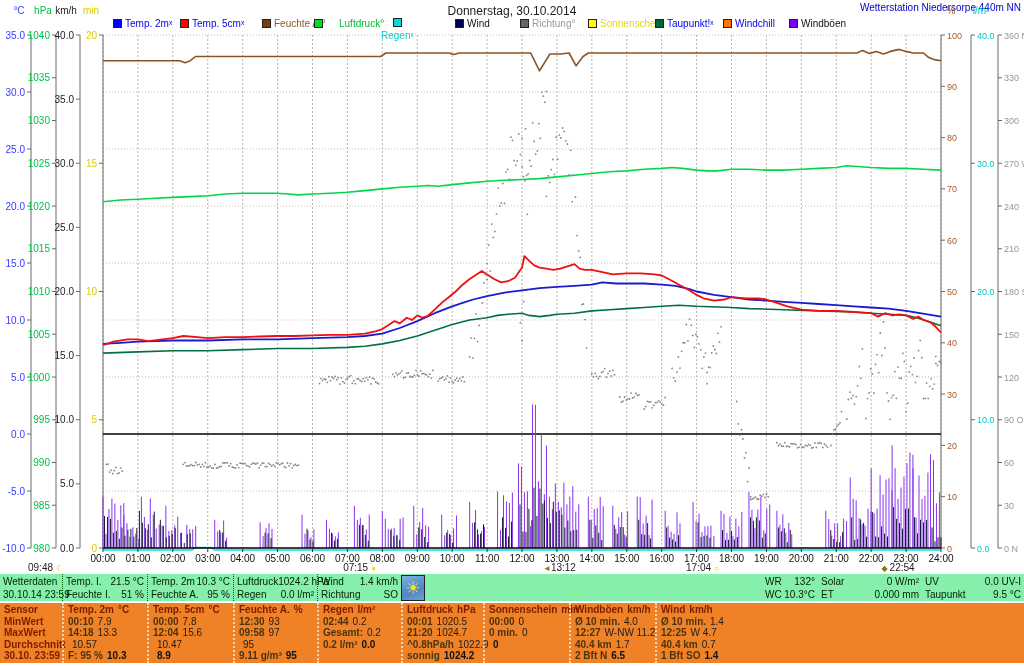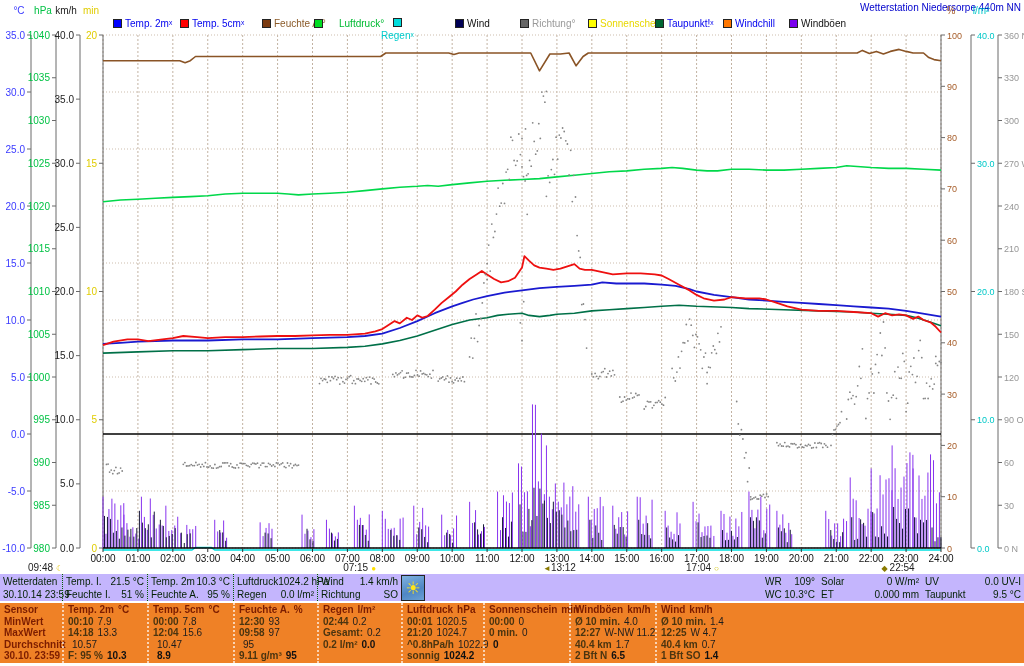--- a/index.html
+++ b/index.html
@@ -3,40 +3,41 @@
 <meta charset="utf-8">
 <style>
   html,body{margin:0;padding:0;background:#fff;}
   .app{position:relative;width:1024px;height:666px;background:#fff;font-family:"Liberation Sans",sans-serif;overflow:hidden;}
   .title{position:absolute;top:4px;left:0;width:100%;text-align:center;font-size:12px;color:#1c1c1c;}
   .station{position:absolute;top:2px;right:3px;font-size:10px;color:#0000cc;}
   .legend{position:absolute;top:18px;left:0;width:1024px;height:13px;}
   .legend-item{position:absolute;top:0;display:flex;align-items:center;gap:3px;font-size:10px;white-space:nowrap;cursor:pointer;}
   .legend-box{width:9px;height:9px;border:1px solid #222;box-sizing:border-box;flex:none;}
   svg{position:absolute;top:0;left:0;}
-  .statusbar{position:absolute;top:573px;left:0;width:1024px;height:28px;background:#c4b5fd;display:flex;font-size:10px;color:#032003;border-top:1px solid #fff;box-sizing:border-box;}
+  .statusbar{position:absolute;top:573px;left:0;width:1024px;height:28px;background:#86efac;display:flex;font-size:10px;color:#032003;border-top:1px solid #fff;box-sizing:border-box;}
   .status-cell{box-sizing:border-box;padding:1px 3px 0 3px;flex:none;}
   .status-cell.sep{border-left:1px dotted #036003;}
   .status-row{display:flex;justify-content:space-between;line-height:13px;white-space:nowrap;}
   .weather-icon{flex:none;width:24px;height:26px;margin-top:1px;border:1px solid #222;background:linear-gradient(160deg,#7fb2e0 0%,#4f86c4 60%,#6aa0d4 100%);color:#ffe41a;font-size:17px;line-height:25px;text-align:center;box-sizing:border-box;}
   .status-spacer{flex:1;}
   .stats{position:absolute;top:603px;left:0;width:1024px;height:60px;background:#ef8126;display:flex;font-size:10px;}
   .stats-col{box-sizing:border-box;padding:1px 4px 0 4px;flex:none;}
   .stats-col.sep{border-left:2px dotted rgba(255,255,255,0.65);}
   .stats-row{display:flex;justify-content:flex-start;gap:4px;line-height:11.6px;white-space:nowrap;}
   .hd{font-weight:bold;color:#7c1d00;}
   .sub{color:#4a3410;font-weight:bold;}
   .val{color:#1d1d1d;}
   .bold{font-weight:bold;color:#111;}
   .bottom-strip{position:absolute;top:663px;left:0;width:1024px;height:3px;background:#fff;}
 </style>
 </head>
 <body>
 
 <div class="app">
+  <div class="title">Donnerstag, 30.10.2014</div>
   <div class="station">Wetterstation Niedersorpe 440m NN</div>
   <svg id="chart-svg" width="1024" height="573">
       <line x1="103" y1="35" x2="103" y2="548" stroke="#c2b2a2" stroke-dasharray="2 2" stroke-width="1"></line>
       <line x1="137.91666666666666" y1="35" x2="137.91666666666666" y2="548" stroke="#c2b2a2" stroke-dasharray="2 2" stroke-width="1"></line>
       <line x1="172.83333333333331" y1="35" x2="172.83333333333331" y2="548" stroke="#c2b2a2" stroke-dasharray="2 2" stroke-width="1"></line>
       <line x1="207.75" y1="35" x2="207.75" y2="548" stroke="#c2b2a2" stroke-dasharray="2 2" stroke-width="1"></line>
       <line x1="242.66666666666666" y1="35" x2="242.66666666666666" y2="548" stroke="#c2b2a2" stroke-dasharray="2 2" stroke-width="1"></line>
       <line x1="277.58333333333337" y1="35" x2="277.58333333333337" y2="548" stroke="#c2b2a2" stroke-dasharray="2 2" stroke-width="1"></line>
       <line x1="312.5" y1="35" x2="312.5" y2="548" stroke="#c2b2a2" stroke-dasharray="2 2" stroke-width="1"></line>
       <line x1="347.41666666666663" y1="35" x2="347.41666666666663" y2="548" stroke="#c2b2a2" stroke-dasharray="2 2" stroke-width="1"></line>
@@ -1190,21 +1191,21 @@
         <div class="status-row">
           <span>Richtung</span>
           <span>SO</span>
         </div>
       </div>
       <div class="weather-icon">☀</div>
       <div class="status-spacer"></div>
       <div class="status-cell" style="width: 56px;">
         <div class="status-row">
           <span>WR</span>
-          <span>109°</span>
+          <span>132°</span>
         </div>
         <div class="status-row">
           <span>WC</span>
           <span>10.3°C</span>
         </div>
       </div>
       <div class="status-cell" style="width: 104px;">
         <div class="status-row">
           <span>Solar</span>
           <span>0 W/m²</span>

